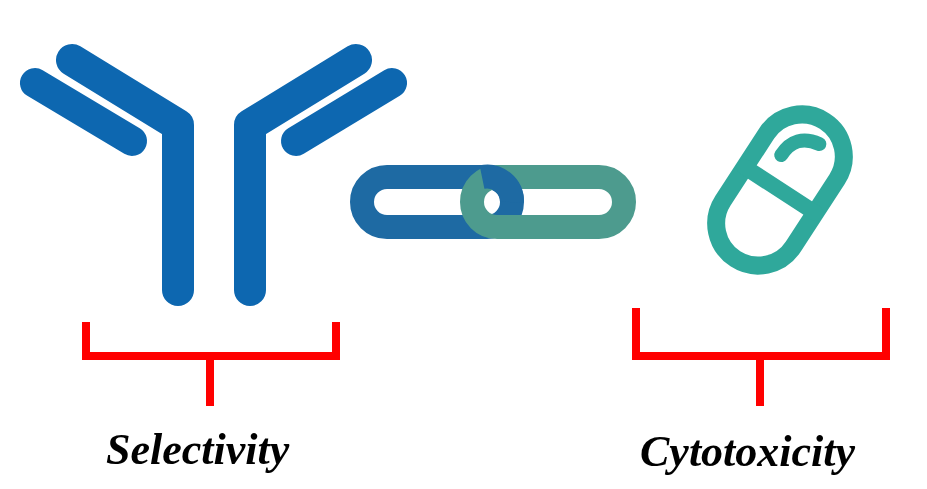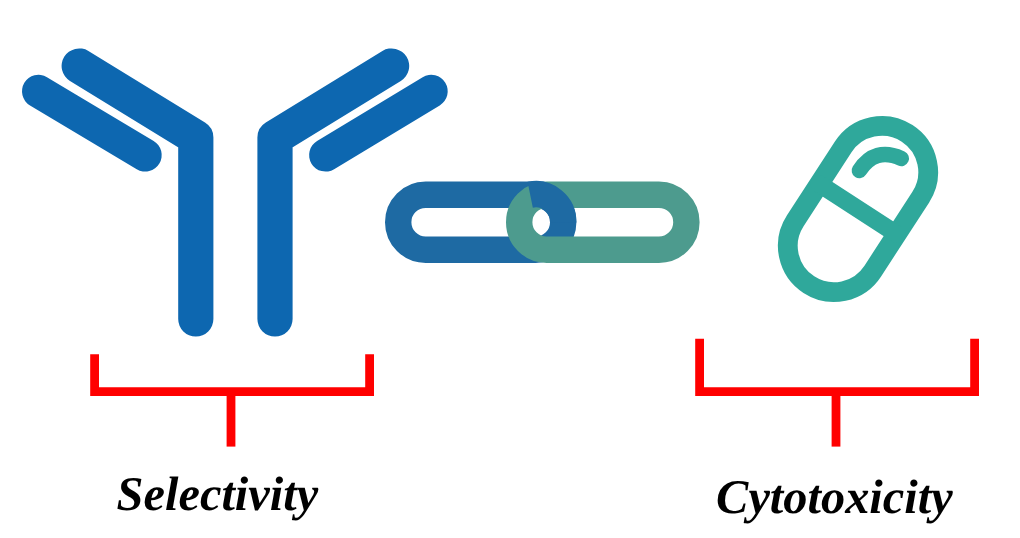--- a/index.html
+++ b/index.html
@@ -23,21 +23,21 @@
       position: absolute;
       font-family: "Liberation Serif", "DejaVu Serif", serif;
       font-style: italic;
       font-weight: bold;
       font-size: 44px;
       color: #000000;
       white-space: nowrap;
       line-height: 1;
     }
     .label-left { left: 106px; top: 428px; }
-    .label-right { left: 640px; top: 430px; margin-left: 11px; }
+    .label-right { left: 640px; top: 430px; }
   </style>
 </head>
 <body>
 
 <div class="canvas">
   <svg width="927" height="489" viewBox="0 0 927 489" xmlns="http://www.w3.org/2000/svg">
 
     <g stroke="#0d67b0" stroke-linecap="round" fill="none">
 
       <line x1="35" y1="83" x2="132" y2="141" stroke-width="30"></line>

